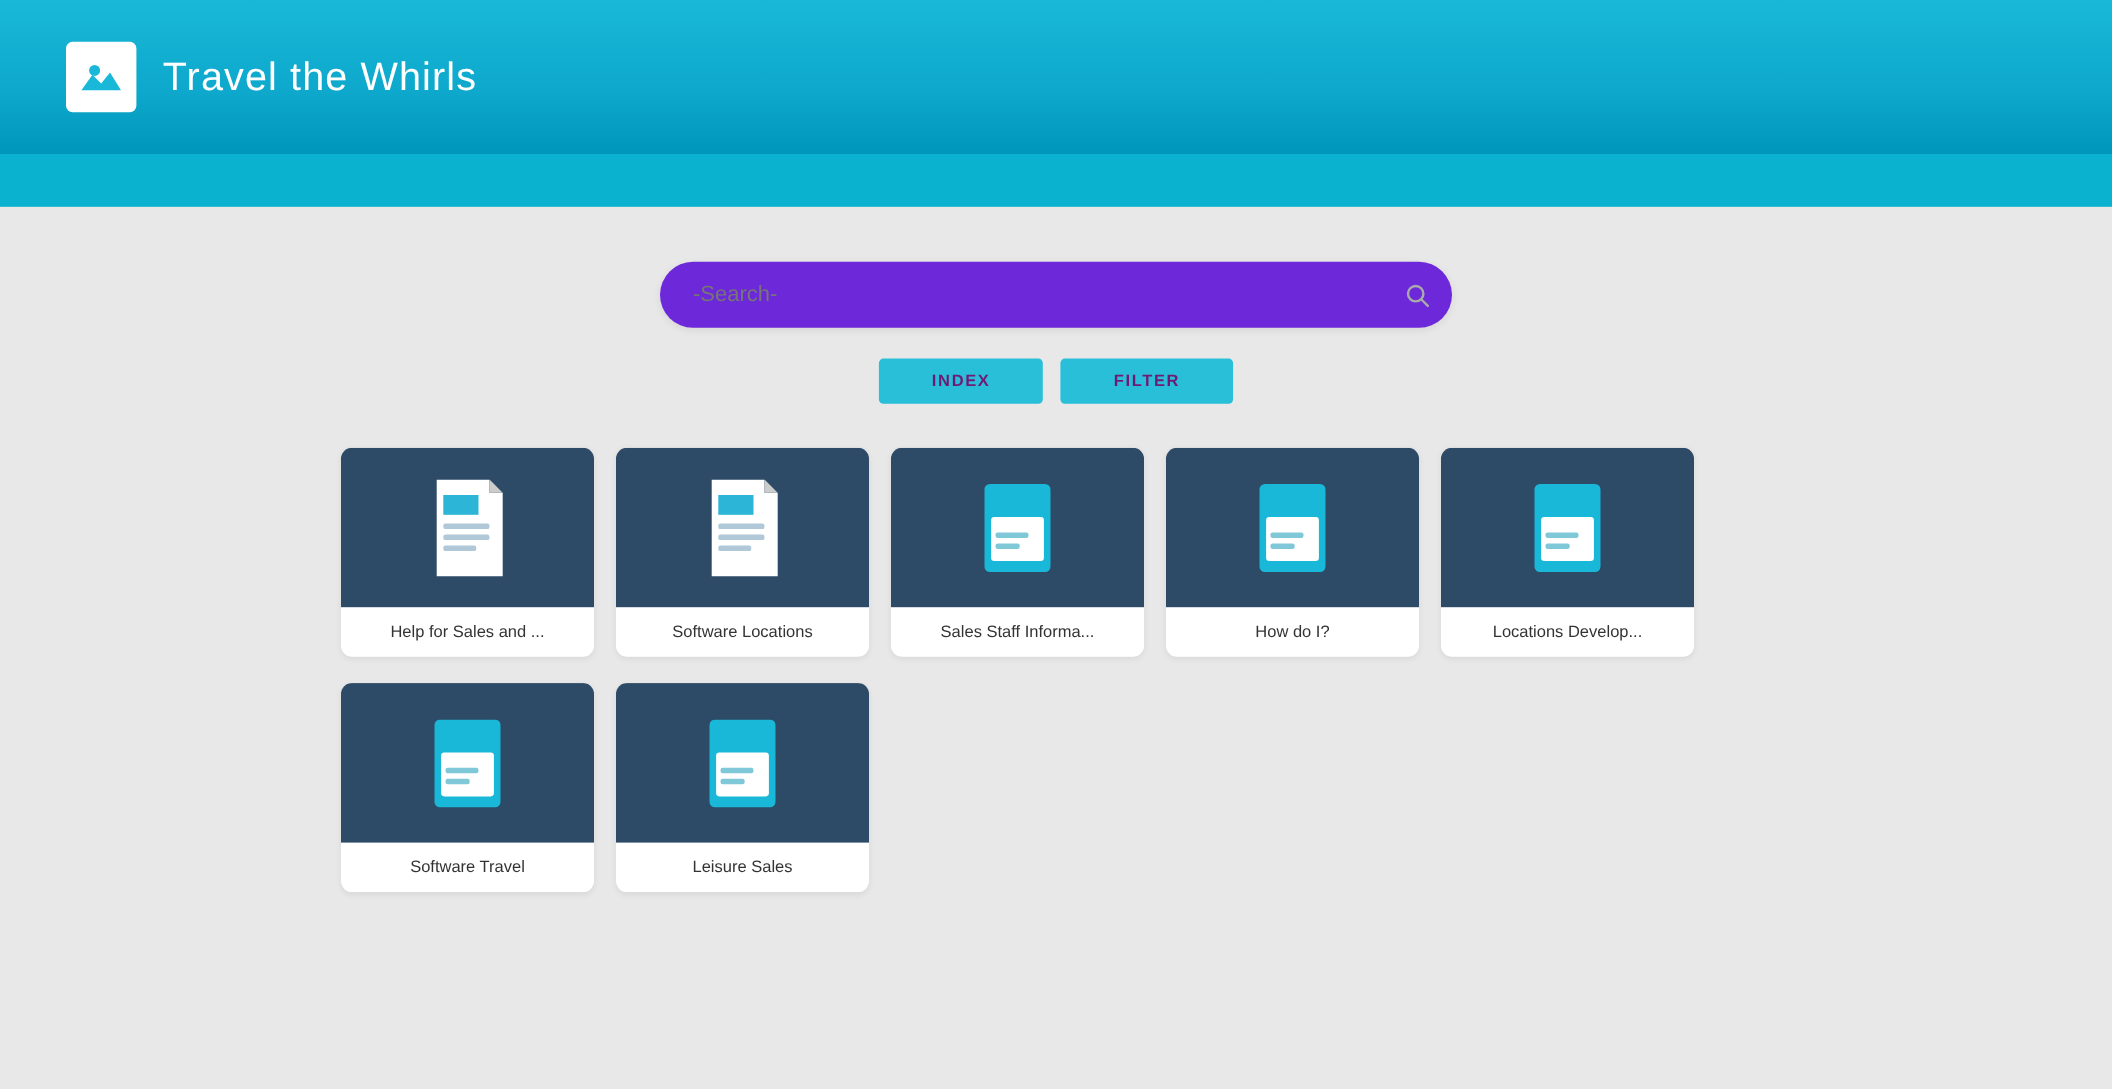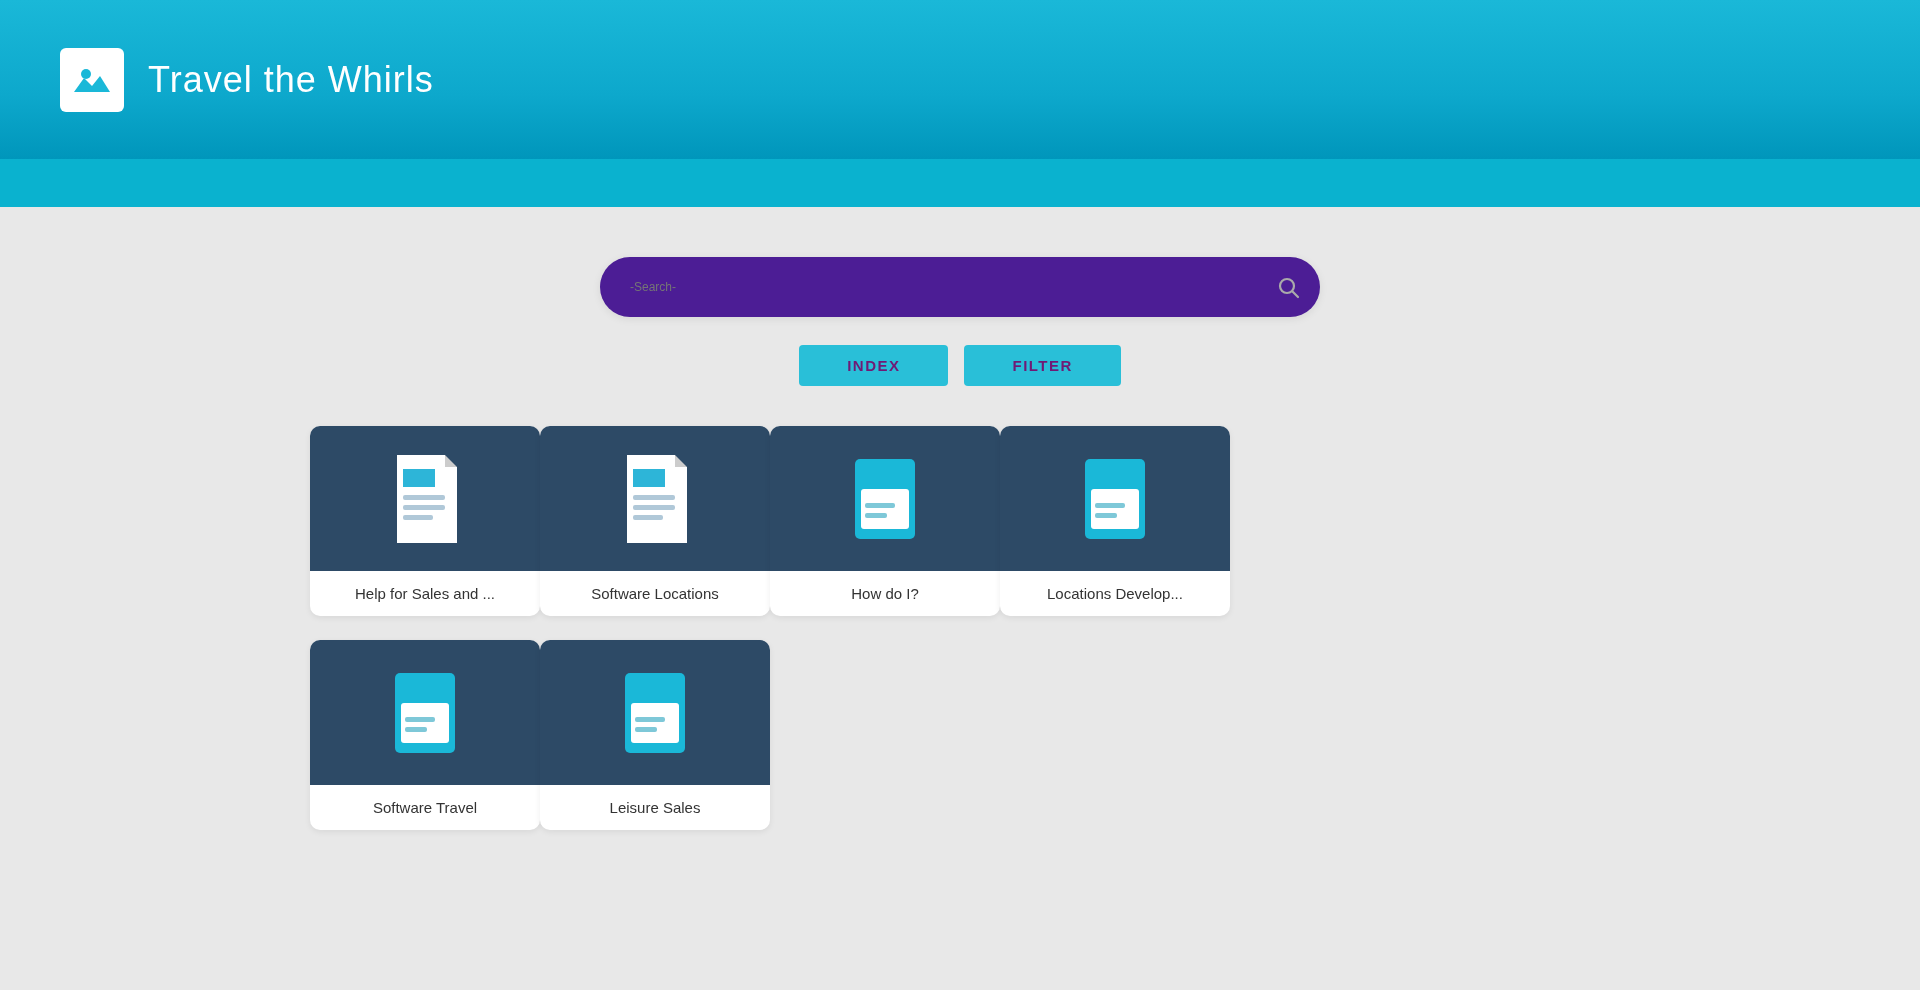--- a/index.html
+++ b/index.html
@@ -6,21 +6,21 @@
     body {
       font-family: 'Segoe UI', Arial, sans-serif;
       background: #e8e8e8;
       min-height: 990px;
       width: 1920px;
     }
 
     
     .header {
       background: linear-gradient(to bottom, #1ab8d8 0%, #0da8cc 60%, #0096bb 100%);
-      height: 159px;
+      height: 140px;
       display: flex;
       align-items: center;
       padding: 0 60px;
     }
     .header-logo {
       width: 64px;
       height: 64px;
       background: white;
       border-radius: 6px;
       display: flex;
@@ -57,23 +57,23 @@
     .search-container {
       width: 720px;
       position: relative;
       margin-bottom: 28px;
     }
     .search-input {
       width: 100%;
       height: 60px;
       border-radius: 30px;
       border: none;
-      background: #4c1d95;
+      background: #6d28d9;
       padding: 0 56px 0 30px;
-      font-size: 12px;
+      font-size: 20px;
       color: #aaa;
       outline: none;
       box-shadow: 0 2px 8px rgba(0,0,0,0.08);
     }
     .search-icon {
       position: absolute;
       right: 20px;
       top: 50%;
       transform: translateY(-50%);
       color: #aaa;
@@ -102,20 +102,21 @@
 
     
     .cards-area {
       width: 1300px;
       display: flex;
       flex-direction: column;
       gap: 24px;
     }
     .cards-row {
       display: flex;
+      gap: 20px;
     }
 
     
     .card {
       background: white;
       border-radius: 10px;
       width: 230px;
       overflow: hidden;
       box-shadow: 0 2px 6px rgba(0,0,0,0.07);
       cursor: pointer;
@@ -195,20 +196,34 @@
             <polygon points="56,0 68,12 56,12" fill="#ccc"></polygon>
             <rect x="14" y="14" width="32" height="18" fill="#2db5d8"></rect>
             <rect x="14" y="40" width="42" height="5" fill="#b0c8d8" rx="2"></rect>
             <rect x="14" y="50" width="42" height="5" fill="#b0c8d8" rx="2"></rect>
             <rect x="14" y="60" width="30" height="5" fill="#b0c8d8" rx="2"></rect>
           </svg>
         </div>
         <div class="card-label">Software Locations</div>
       </div>
 
+      <div class="card">
+        <div class="card-icon-area">
+          <svg width="68" height="80" viewBox="0 0 68 80">
+
+            <rect x="4" y="0" width="60" height="80" rx="5" fill="#1ab8d8"></rect>
+
+            <rect x="10" y="30" width="48" height="40" rx="3" fill="white"></rect>
+
+            <rect x="14" y="44" width="30" height="5" fill="#7ec8d8" rx="2"></rect>
+            <rect x="14" y="54" width="22" height="5" fill="#7ec8d8" rx="2"></rect>
+          </svg>
+        </div>
+        <div class="card-label">Sales Staff Informa...</div>
+      </div>
 
       <div class="card">
         <div class="card-icon-area">
           <svg width="68" height="80" viewBox="0 0 68 80">
             <rect x="4" y="0" width="60" height="80" rx="5" fill="#1ab8d8"></rect>
             <rect x="10" y="30" width="48" height="40" rx="3" fill="white"></rect>
             <rect x="14" y="44" width="30" height="5" fill="#7ec8d8" rx="2"></rect>
             <rect x="14" y="54" width="22" height="5" fill="#7ec8d8" rx="2"></rect>
           </svg>
         </div>

